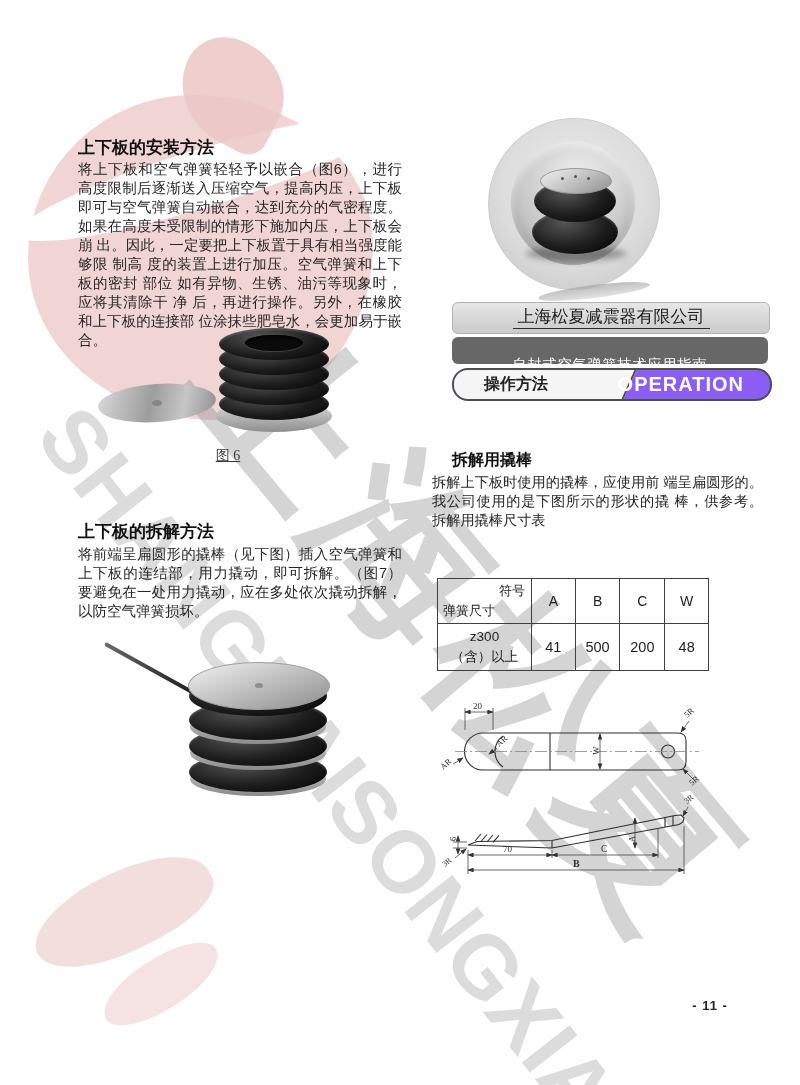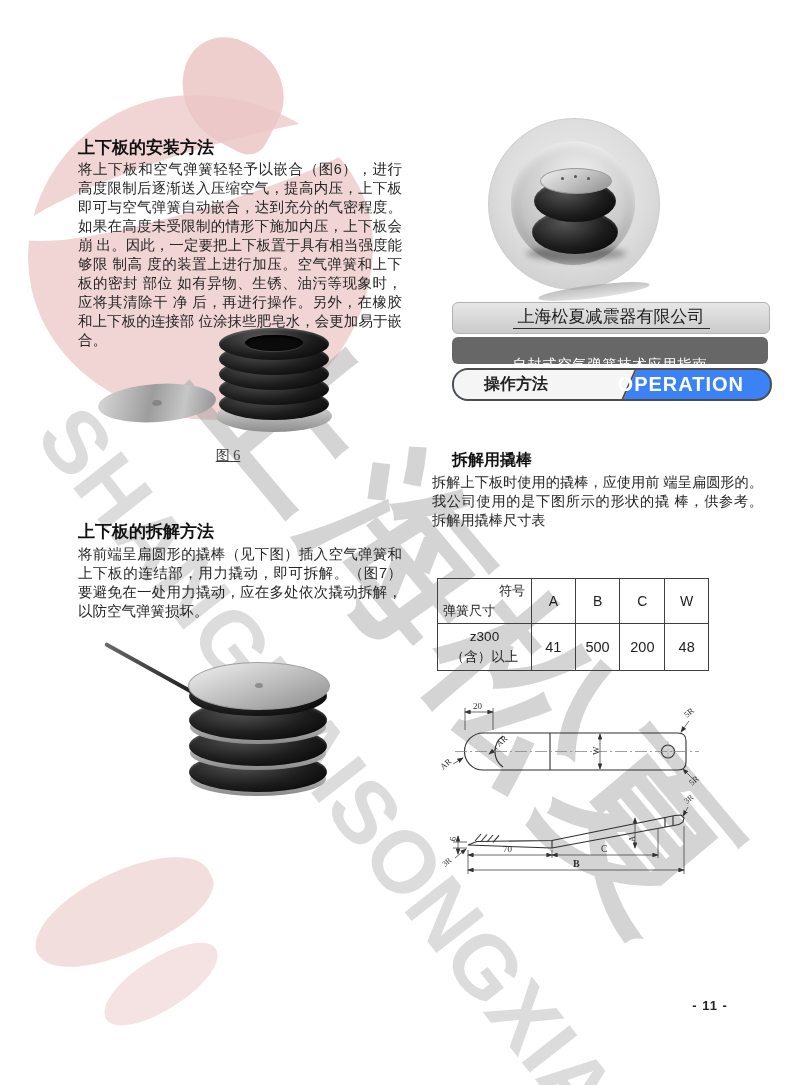--- a/index.html
+++ b/index.html
@@ -33,21 +33,21 @@
   .swoosh{left:538px;top:285px;width:112px;height:13px;border-radius:50%;
     background:linear-gradient(#a6a6a6,#d8d8d8);transform:rotate(-7deg);opacity:.75;}
   .bar-company{left:452px;top:302px;width:316px;height:30px;border-radius:6px;
     background:linear-gradient(#e7e7e7,#cacaca);border:1px solid #b2b2b2;
     display:flex;align-items:center;justify-content:center;}
   .bar-company span{font-size:17px;color:#1b1b1b;border-bottom:1px solid #2c2c2c;
     padding:0 5px 1px;line-height:1.15;}
   .bar-guide{left:452px;top:337px;width:316px;height:27px;border-radius:6px;background:#676767;
     display:flex;align-items:center;justify-content:center;}
   .bar-guide span{font-size:14px;color:#fff;letter-spacing:1px;margin-top:28px;}
-  .tab{left:452px;top:368px;width:316px;height:29px;border-radius:16px;background:#3b82f6;
+  .tab{left:452px;top:368px;width:316px;height:29px;border-radius:16px;background:#8b5cf6;
     border:2px solid #4d4d4d;overflow:hidden;}
   .tab-white{position:absolute;left:-16px;top:-2px;bottom:-2px;width:190px;background:#f5f5f5;
     transform:skewX(-24deg);border-right:2px solid #4d4d4d;}
   .tab-cn{position:absolute;left:30px;top:0;height:100%;display:flex;align-items:center;
     font-size:16px;font-weight:bold;color:#222;}
   .tab-en{position:absolute;right:26px;top:0;height:100%;display:flex;align-items:center;
     font-size:20px;font-weight:bold;color:#fff;letter-spacing:1px;}
 
   
   .pc-outer{left:488px;top:118px;width:170px;height:170px;border-radius:50%;

